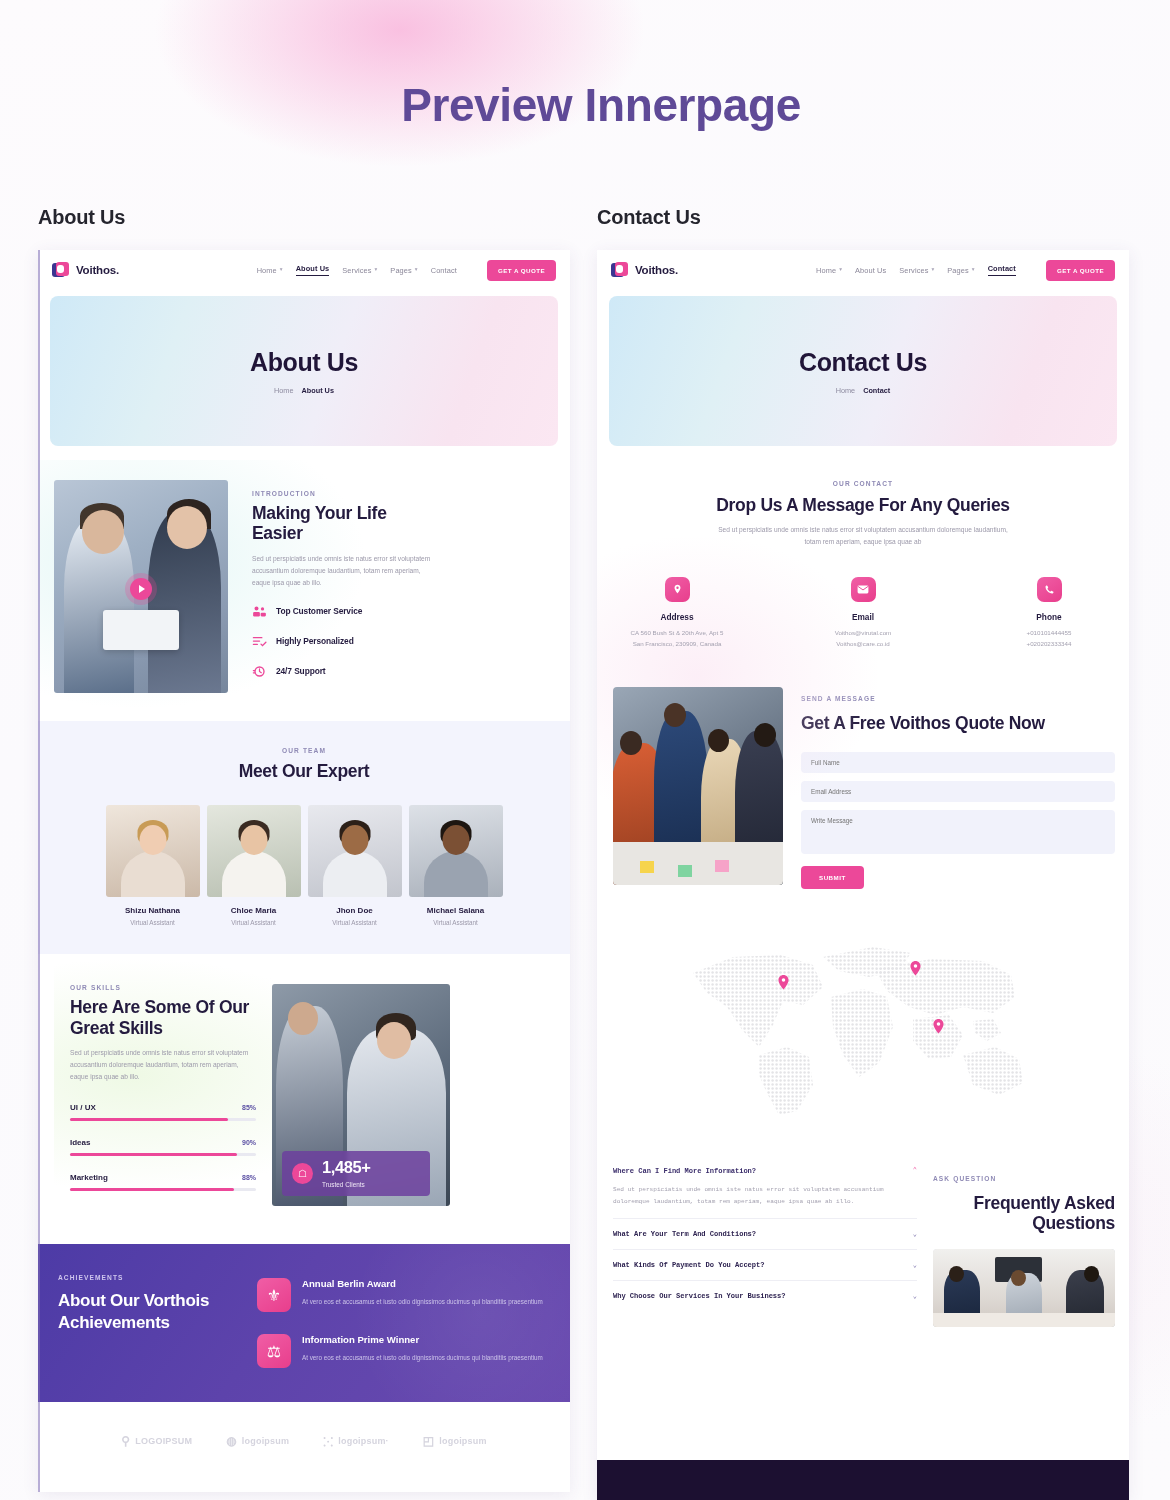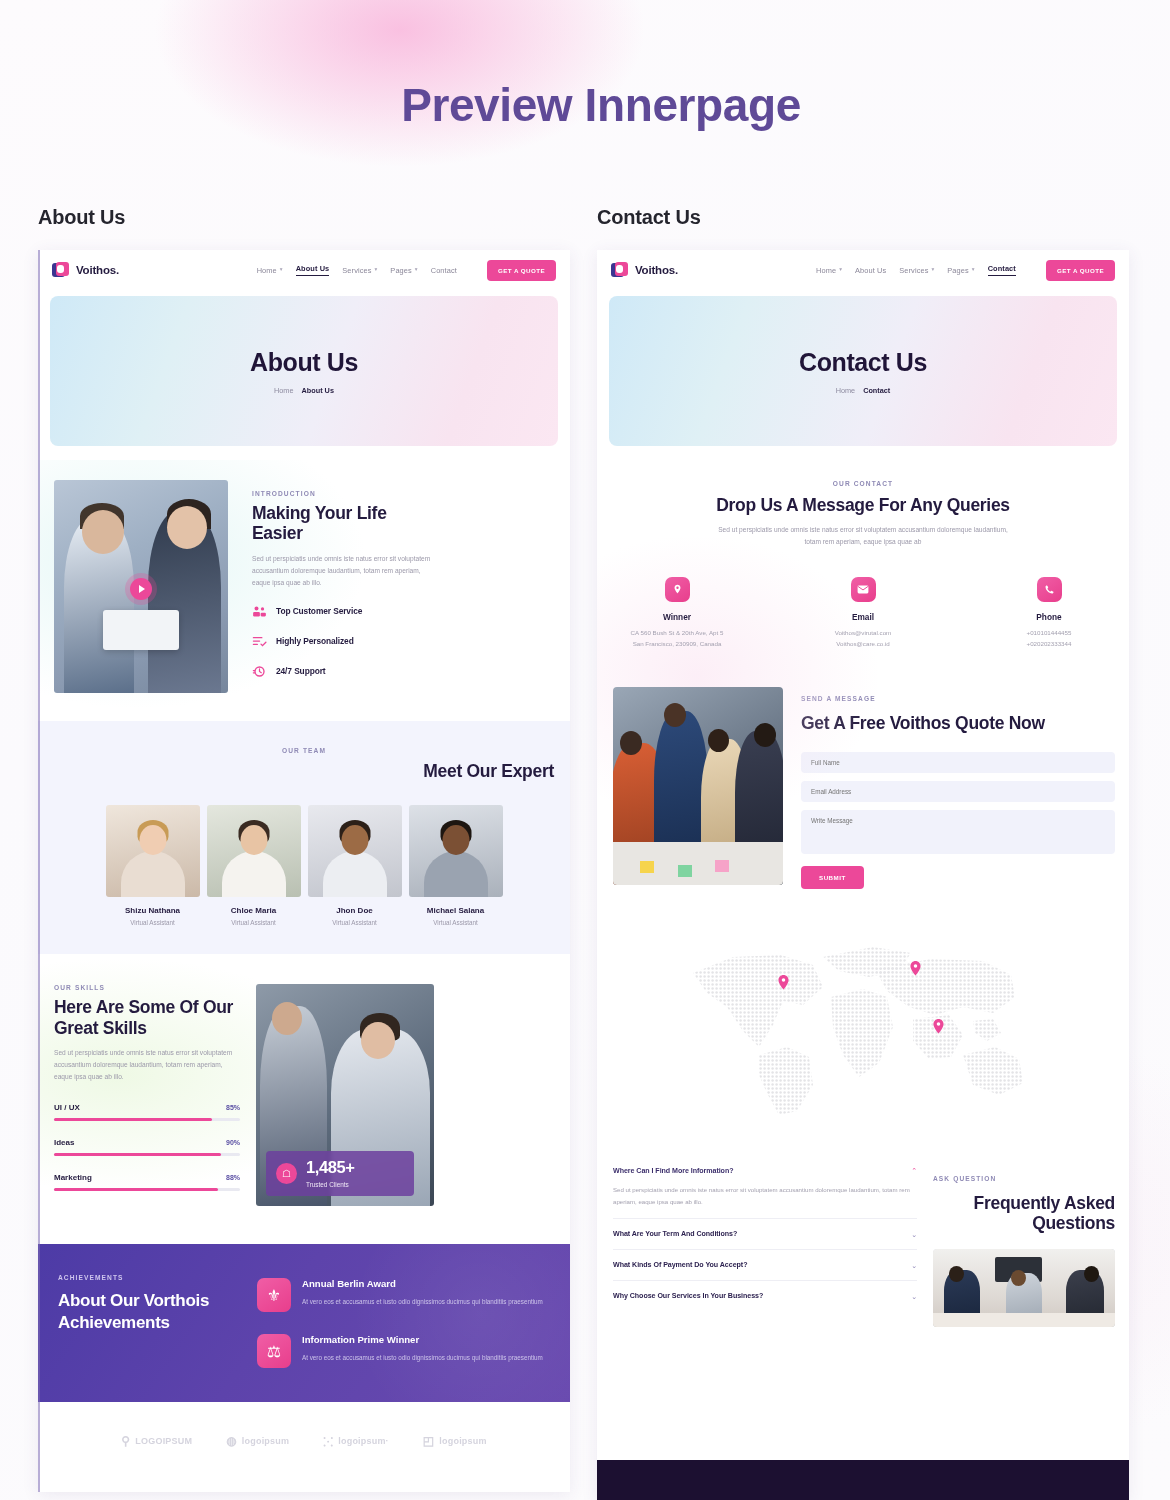--- a/index.html
+++ b/index.html
@@ -129,36 +129,36 @@
   .intro-txt .h2 { margin-top: 6px; width: 185px; }
   .intro-txt .para { margin-top: 9px; width: 180px; }
   .feats { margin-top: 15px; display: flex; flex-direction: column; gap: 17px; }
   .feat { display: flex; align-items: center; gap: 9px; }
   .feat-ico { width: 15px; height: 13px; flex: none; color:#ec4899; }
   .feat-label { font-size: 8.4px; font-weight: bold; color: #241b3f; letter-spacing: -0.1px; }
 
   
   .team { margin-top: 28px; background: #f3f4fd; padding: 26px 16px 28px; text-align: center; }
   .team .eyebrow { display:block; }
-  .team .h2 { margin-top: 7px; text-align: right; }
+  .team .h2 { margin-top: 7px; }
   .team-grid { margin-top: 24px; display: flex; gap: 7px; justify-content: center; }
   .member { width: 94px; }
   .m-photo { width: 94px; height: 92px; border-radius: 3px; overflow: hidden; position: relative; }
   .m-photo .bgp { position: absolute; inset: 0; }
   .m-photo .torso { position:absolute; left:50%; bottom:0; transform:translateX(-50%);
       width: 64px; height: 46px; border-radius: 34px 34px 0 0; }
   .m-photo .head { position:absolute; left:50%; top:20px; transform:translateX(-50%);
       width: 27px; height: 30px; border-radius: 50%; }
   .m-photo .hair { position:absolute; left:50%; top:15px; transform:translateX(-50%);
       width: 31px; height: 24px; border-radius: 50% 50% 30% 30%; }
   .m-name { margin-top: 9px; font-size: 8px; font-weight: bold; color: #241b3f; }
   .m-role { margin-top: 4px; font-size: 6.3px; color: #9c99aa; }
 
   
-  .skills { position: relative; padding: 30px 16px 22px; display:flex; gap: 16px; }
+  .skills { position: relative; padding: 30px 16px 22px; display:flex; gap: 16px; margin-left: 16px; }
   .skills-bg { position:absolute; left:0; top:6px; width: 320px; height: 230px;
     background: radial-gradient(ellipse at 25% 50%, rgba(222,243,203,0.5), rgba(255,255,255,0) 72%); }
   .skills-left { width: 186px; position: relative; }
   .skills-left .h2 { margin-top: 6px; }
   .skills-left .para { margin-top: 9px; }
   .bars { margin-top: 20px; display: flex; flex-direction: column; gap: 17px; }
   .bar-row .bar-top { display: flex; justify-content: space-between; align-items: baseline; }
   .bar-name { font-size: 8px; font-weight: bold; color: #241b3f; }
   .bar-pct  { font-size: 7px; font-weight: bold; color: #5a4fa3; }
   .bar-track { margin-top: 6px; height: 3px; border-radius: 2px; background: #e9e9f1; }
@@ -256,21 +256,21 @@
 
   
   .faq { margin-top: 36px; display: flex; gap: 16px; padding: 0 14px 0 16px; }
   .faq-left { flex: 1; }
   .faq-q { display: flex; align-items: center; justify-content: space-between; gap: 6px; }
   .faq-q-t { font-size: 7.1px; font-weight: bold; color: #2d2250; letter-spacing: -0.05px; }
   .faq-q-t.open { color: #3b2e6b; }
   .faq-ch { font-size: 7px; color: #8a82b5; line-height: 1; }
   .faq-ch.pink { color: #ec4899; }
   .faq-a { margin-top: 9px; font-size: 6.1px; line-height: 1.95; color: #a4a1b0; }
-  .faq-row { padding: 11px 0; }
+  .faq-row { padding: 11px 0; font-family: Liberation Mono, monospace; }
   .faq-row + .faq-row { border-top: 1px solid #eeeef4; }
   .faq-row.first { padding-top: 0; }
 
   .faq-right { width: 182px; flex: none; }
   .faq-right .h2 { margin-top: 8px; text-align: right; }
   .faq-photo { margin-top: 16px; width: 182px; height: 78px; border-radius: 4px; overflow: hidden; position: relative;
     background: linear-gradient(160deg,#dfe3e8,#b7bdc6); }
   .faq-photo .rm { position:absolute; inset:0; background: linear-gradient(180deg,#f1f0ee 0%, #ded9d4 62%, #cfc8c1 100%); }
   .faq-photo .mon { position:absolute; left:34%; top:10%; width:26%; height:32%; background:#2c3038; border-radius:2px;}
   .faq-photo .p1 { position:absolute; left:6%; top:26%; width:20%; height:74%; background:linear-gradient(170deg,#2b3a57,#18243a); border-radius:36% 36% 0 0;}
@@ -583,21 +583,21 @@
 
     <div class="info-row">
       <div class="info-bg"></div>
       <div class="info">
         <div class="info-ico">
           <svg viewBox="0 0 16 16" width="11" height="11">
               <path d="M8 1.2c-2.4 0-4.3 1.9-4.3 4.3 0 3.2 4.3 8.3 4.3 8.3s4.3-5.1 4.3-8.3c0-2.4-1.9-4.3-4.3-4.3z" fill="#fff"></path>
               <circle cx="8" cy="5.5" r="1.7" fill="#ec4899"></circle>
             </svg>
         </div>
-        <div class="info-t">Winner</div>
+        <div class="info-t">Address</div>
         <div class="info-l">CA 560 Bush St &amp; 20th Ave, Apt 5</div>
         <div class="info-l" style="margin-top:0">San Francisco, 230909, Canada</div>
       </div>
       <div class="info">
         <div class="info-ico">
           <svg viewBox="0 0 16 12" width="12" height="9">
               <rect x="0.8" y="0.8" width="14.4" height="10.4" rx="1.8" fill="#fff"></rect>
               <path d="M1.8 2.2L8 6.6l6.2-4.4" stroke="#ec4899" stroke-width="1.3" fill="none" stroke-linecap="round"></path>
             </svg>
         </div>

